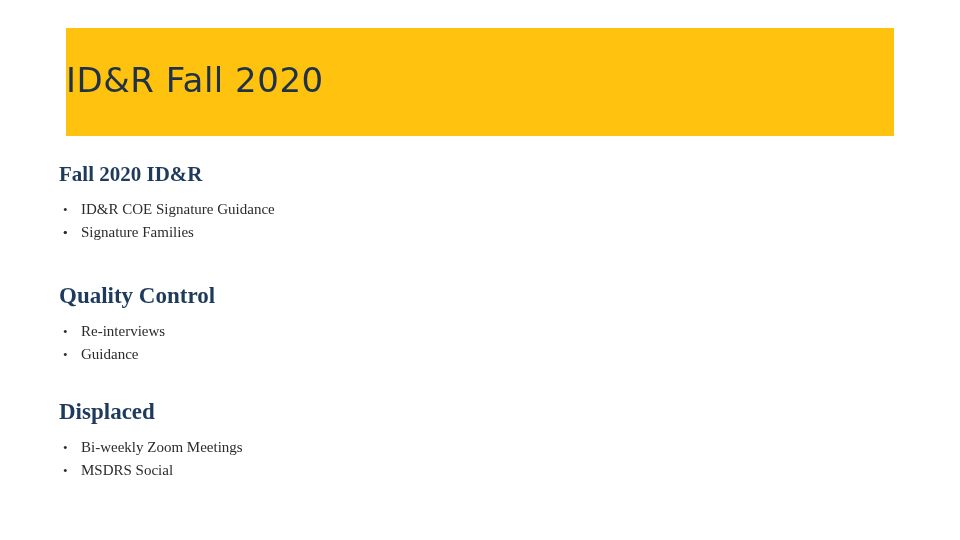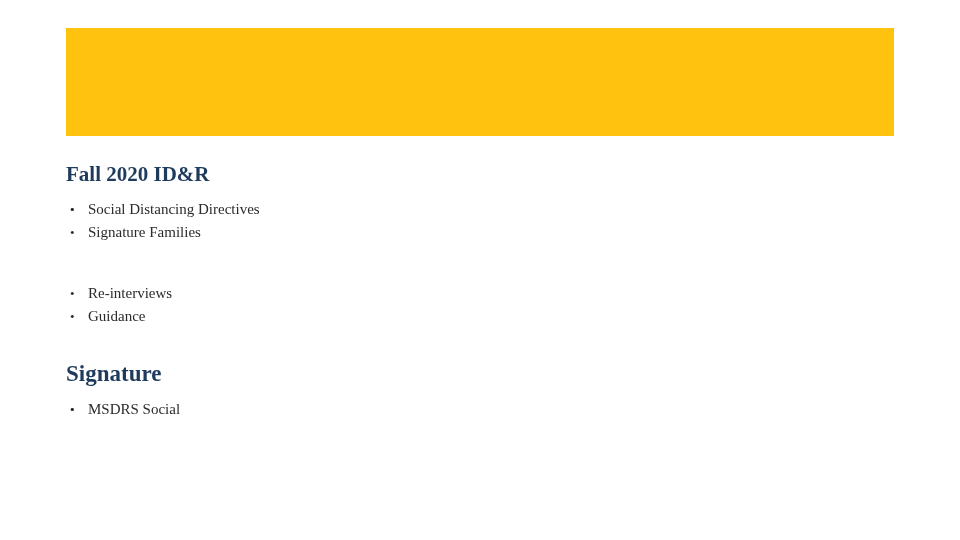--- a/index.html
+++ b/index.html
@@ -34,21 +34,21 @@
     width: 800px;
     font-family: "DejaVu Sans", sans-serif;
     font-size: 34px;
     font-weight: 400;
     color: #1f3247;
     letter-spacing: 0.5px;
     line-height: 44px;
   }
   .body-area {
     position: absolute;
-    left: 66px;
+    left: 59px;
     top: 160px;
     width: 820px;
   }
   .section {
     margin-bottom: 18px;
   }
   .section-heading {
     font-family: "Liberation Serif", serif;
     font-size: 23px;
     font-weight: 700;
@@ -90,47 +90,49 @@
     width: 960px;
     height: 62px;
   }
 </style>
 </head>
 <body>
 
 <div class="slide">
 
   <div class="title-band"></div>
+  <div class="slide-title">ID&amp;R Fall 2020</div>
 
   <div class="body-area">
 
     <div class="section">
       <div class="section-heading first">Fall 2020 ID&amp;R</div>
       <ul class="bullets">
+        <li><span class="dot">•</span><span>ID&amp;R COE Signature Guidance</span></li>
         <li><span class="dot">•</span></li>
-        <li><span class="dot">•</span><span>Social Distancing Directives</span></li>
         <li><span class="dot">•</span><span>Signature Families</span></li>
       </ul>
     </div>
 
     <div class="gap-1"></div>
 
     <div class="section">
+      <div class="section-heading">Quality Control</div>
       <ul class="bullets">
         <li><span class="dot">•</span><span>Re-interviews</span></li>
         <li><span class="dot">•</span><span>Guidance</span></li>
       </ul>
     </div>
 
     <div class="gap-2"></div>
 
     <div class="section">
-      <div class="section-heading">Signature</div>
+      <div class="section-heading">Displaced</div>
       <ul class="bullets">
-        <li><span class="dot">•</span></li>
+        <li><span class="dot">•</span><span>Bi-weekly Zoom Meetings</span></li>
         <li><span class="dot">•</span><span>MSDRS Social</span></li>
       </ul>
     </div>
 
   </div>
 
   <div class="footer">
 
     
 

